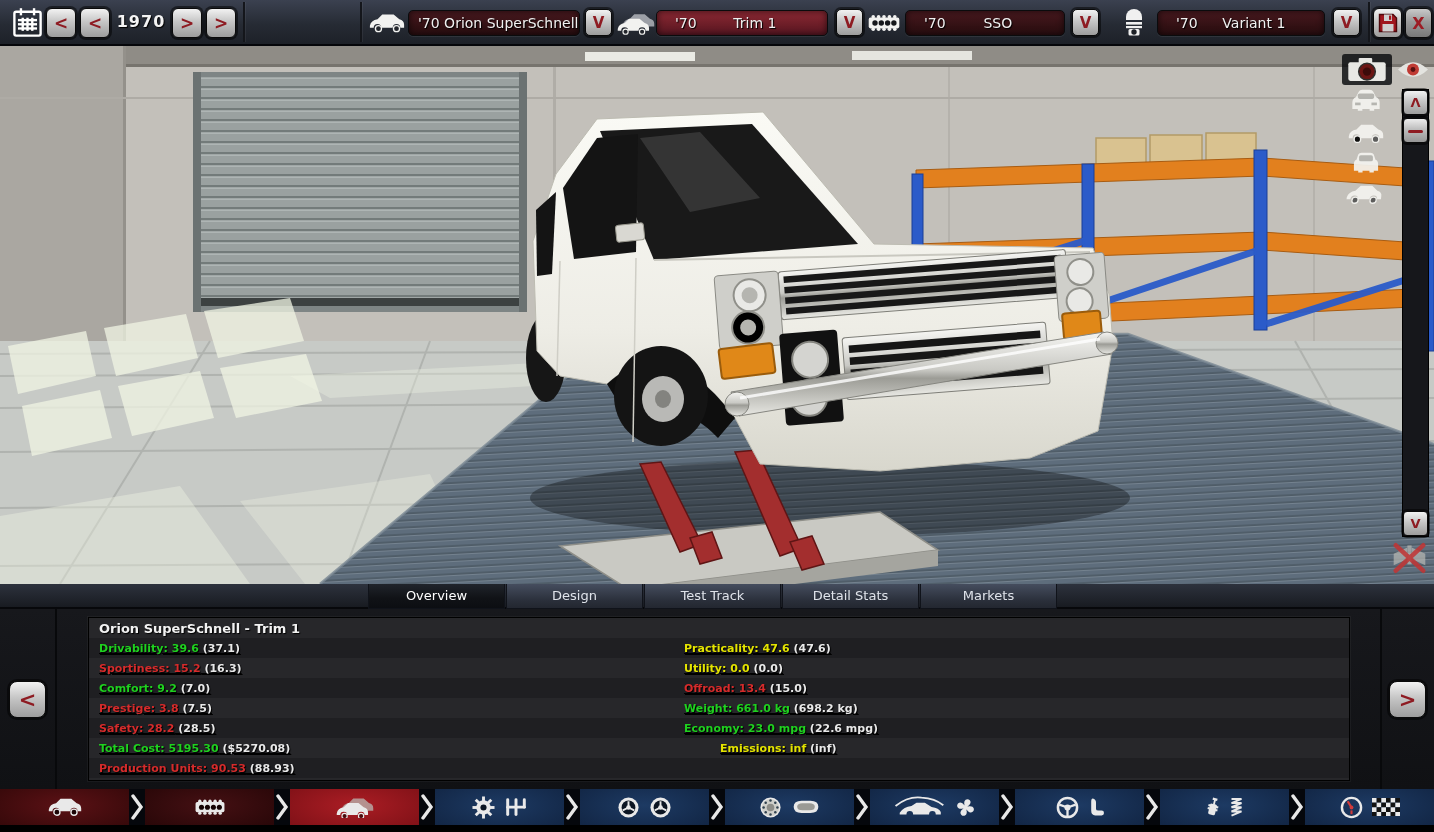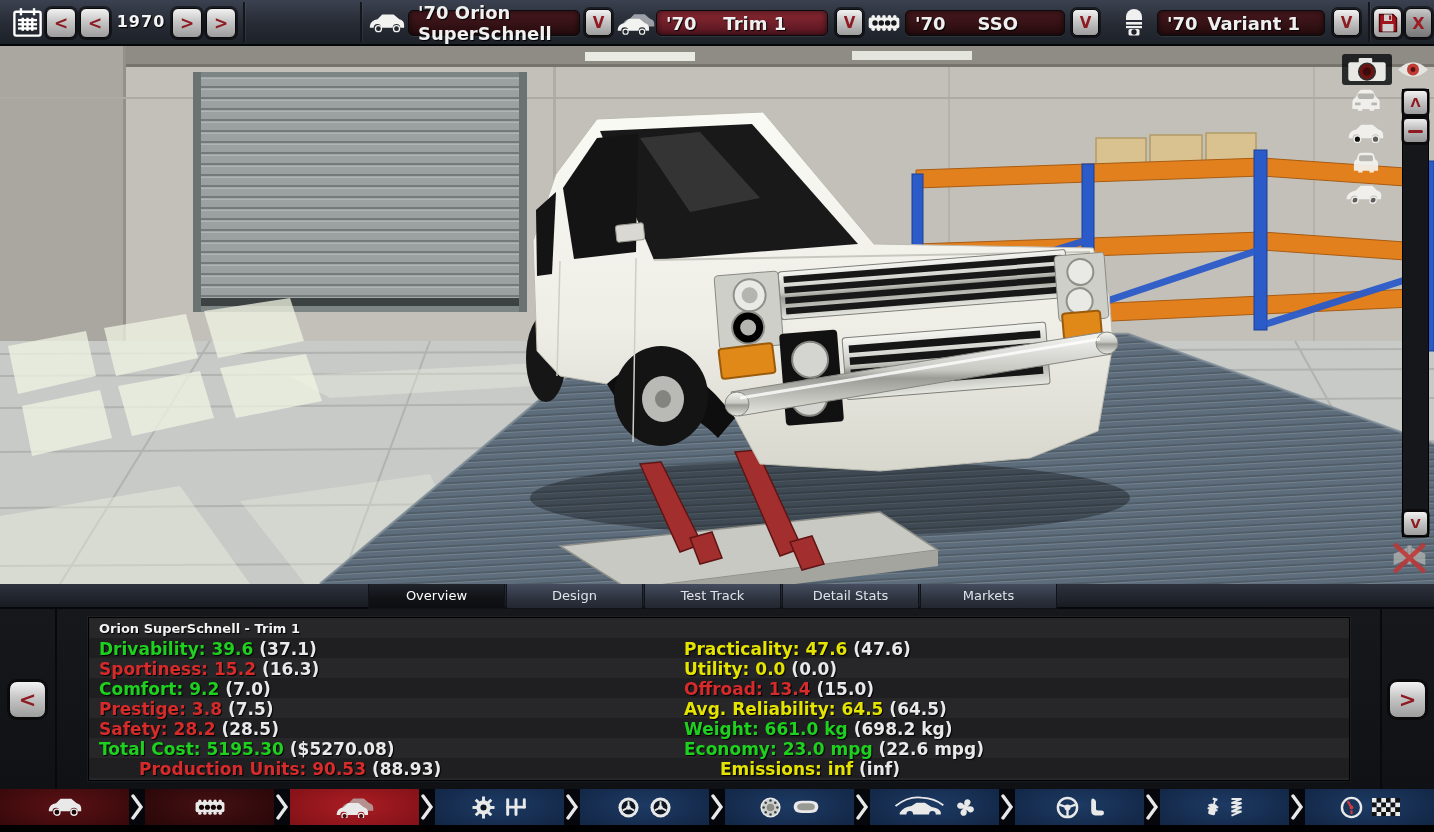--- a/index.html
+++ b/index.html
@@ -17,23 +17,23 @@
   .sbtn { display:flex; align-items:center; justify-content:center;
     background:linear-gradient(#f2f2f2,#c6c6c6 45%,#9d9d9d);
     border:1px solid #0a0a0a; border-radius:6px; color:#8e1b22;
     font-weight:bold; box-shadow:0 0 0 2px rgba(0,0,0,.5); cursor:pointer; }
   .navbtn { width:30px; height:30px; top:8px; font-size:17px; }
   .year { top:12px; width:58px; text-align:center; color:#f4f4f4;
     font-weight:bold; font-size:16px; letter-spacing:1px; }
   .field { top:10px; height:26px; border-radius:5px; border:1px solid #0a0b0d;
     background:linear-gradient(#49191f,#331114 60%,#290d10);
     box-shadow:inset 0 0 7px rgba(0,0,0,.65), 0 1px 0 rgba(255,255,255,.07);
-    display:flex; align-items:center; color:#f0f0f0; font-weight:bold;
-    font-size:18px; }
-  .field .fyear { padding-left:9px; }
+    display:flex; align-items:center; color:#f0f0f0; font-weight:normal;
+    font-size:14px; }
+  .field .fyear { padding-left:18px; }
   .field .fname { flex:1; text-align:center; padding-right:14px; }
   .field.model { padding-left:9px; }
   .field.bright { background:linear-gradient(#8d2934,#6b1d27 60%,#581622); }
   .vbtn { width:27px; height:27px; top:9px; font-size:15px; border-radius:5px; }
   .tbicon { top:11px; display:flex; align-items:center; }
   .savebtn { width:29px; height:30px; top:8px; }
   .closebtn { width:27px; height:30px; top:8px; font-size:16px;
     background:linear-gradient(#c9c9c9,#9a9a9a 45%,#787878); }
 
   
@@ -78,22 +78,22 @@
   .statsbox { position:absolute; left:88px; top:8px; width:1262px; height:164px;
     background:repeating-linear-gradient(180deg,#27272a 0 20px,#1f1f22 20px 40px);
     border:1px solid #000; box-shadow:0 0 0 1px rgba(255,255,255,.04);
     padding:1px 0 0 10px; }
   .stats-title { height:20px; line-height:20px; color:#f2f2f2; font-weight:bold;
     font-size:13px; }
   .statscols { position:relative; }
   .statcol { position:absolute; top:0; }
   .statcol.left { left:0; width:600px; }
   .statcol.right { left:585px; width:620px; }
-  .stat-row { height:20px; line-height:20px; font-size:17px; font-weight:bold;
-    white-space:nowrap; }
+  .stat-row { height:20px; line-height:20px; font-size:11px; font-weight:bold;
+    white-space:nowrap;text-decoration:underline; }
   .stat-paren { color:#e9e9e9; }
   .pagebtn { position:absolute; top:72px; width:37px; height:37px; font-size:21px;
     border-radius:8px; }
   .pagebtn.left { left:9px; } .pagebtn.right { right:8px; }
 
   
   .toolbar { height:36px; display:flex; align-items:stretch; background:#05070c; }
   .seg { flex:1; display:flex; align-items:center; justify-content:center;
     gap:9px; cursor:pointer; }
   .seg-red { background:radial-gradient(ellipse 130% 170% at 50% 45%,
@@ -496,27 +496,26 @@
   <div class="statsbox">
     <div class="stats-title shadowed">Orion SuperSchnell - Trim 1</div>
     <div class="statscols">
       <div class="statcol left" id="leftcol">
           <div class="stat-row shadowed"><span class="stat-main" style="color: rgb(31, 209, 31);">Drivability: 39.6</span><span class="stat-paren"> (37.1)</span></div>
           <div class="stat-row shadowed"><span class="stat-main" style="color: rgb(214, 43, 43);">Sportiness: 15.2</span><span class="stat-paren"> (16.3)</span></div>
           <div class="stat-row shadowed"><span class="stat-main" style="color: rgb(31, 209, 31);">Comfort: 9.2</span><span class="stat-paren"> (7.0)</span></div>
           <div class="stat-row shadowed"><span class="stat-main" style="color: rgb(214, 43, 43);">Prestige: 3.8</span><span class="stat-paren"> (7.5)</span></div>
           <div class="stat-row shadowed"><span class="stat-main" style="color: rgb(214, 43, 43);">Safety: 28.2</span><span class="stat-paren"> (28.5)</span></div>
           <div class="stat-row shadowed"><span class="stat-main" style="color: rgb(31, 209, 31);">Total Cost: 5195.30</span><span class="stat-paren"> ($5270.08)</span></div>
-          <div class="stat-row shadowed"><span class="stat-main" style="color: rgb(214, 43, 43); margin-left: 40px;">Production Units: 90.53</span><span class="stat-paren"> (88.93)</span></div>
+          <div class="stat-row shadowed"><span class="stat-main" style="color: rgb(214, 43, 43);">Production Units: 90.53</span><span class="stat-paren"> (88.93)</span></div>
         </div>
       <div class="statcol right" id="rightcol">
           <div class="stat-row shadowed"><span class="stat-main" style="color: rgb(228, 228, 0);">Practicality: 47.6</span><span class="stat-paren"> (47.6)</span></div>
           <div class="stat-row shadowed"><span class="stat-main" style="color: rgb(228, 228, 0);">Utility: 0.0</span><span class="stat-paren"> (0.0)</span></div>
           <div class="stat-row shadowed"><span class="stat-main" style="color: rgb(214, 43, 43);">Offroad: 13.4</span><span class="stat-paren"> (15.0)</span></div>
-          <div class="stat-row shadowed"><span class="stat-main" style="color: rgb(228, 228, 0);">Avg. Reliability: 64.5</span><span class="stat-paren"> (64.5)</span></div>
           <div class="stat-row shadowed"><span class="stat-main" style="color: rgb(31, 209, 31);">Weight: 661.0 kg</span><span class="stat-paren"> (698.2 kg)</span></div>
           <div class="stat-row shadowed"><span class="stat-main" style="color: rgb(31, 209, 31);">Economy: 23.0 mpg</span><span class="stat-paren"> (22.6 mpg)</span></div>
           <div class="stat-row shadowed"><span class="stat-main" style="color: rgb(228, 228, 0); margin-left: 36px;">Emissions: inf</span><span class="stat-paren"> (inf)</span></div>
         </div>
     </div>
   </div>
   <div class="sbtn pagebtn right">&gt;</div>
 </div>
 
 <div class="toolbar" id="toolbar">

